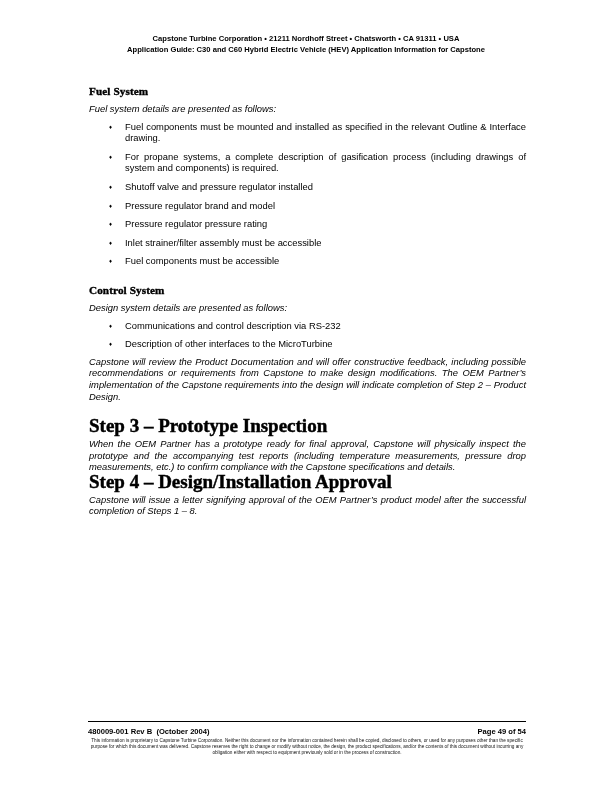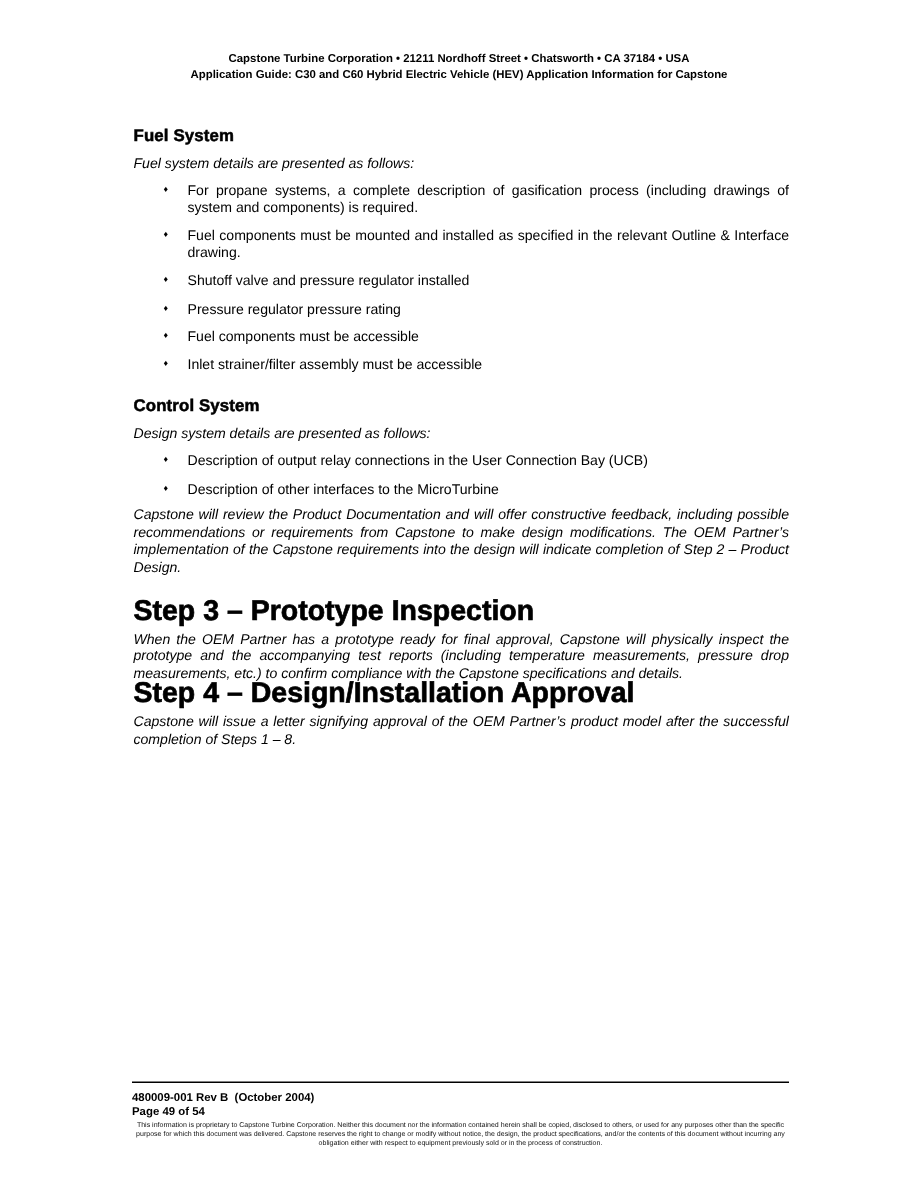--- a/index.html
+++ b/index.html
@@ -1,61 +1,62 @@
 <!DOCTYPE html>
 <html><head>
   <meta charset="utf-8">
   <style>
     html, body { margin: 0; padding: 0; background: #ffffff; }
     body { width: 612px; height: 792px; position: relative; overflow: hidden;
            font-family: "Liberation Sans", sans-serif; color: #000; }
     .page-header { position: absolute; top: 34px; left: 0; width: 612px; text-align: center;
                    font-size: 7.6px; font-weight: bold; line-height: 10.5px; }
     .content { position: absolute; left: 89px; top: 84px; width: 437px; }
-    h2 { font-family: Liberation Sans, sans-serif; font-weight: 900; margin: 0; padding: 0; }
+    h2 { font-family: Liberation Serif, serif; font-weight: 900; margin: 0; padding: 0; }
     h2.sub { font-size: 11.2px; line-height: 14px; letter-spacing: 0.1px; -webkit-text-stroke: 0.35px #000; }
     h2.step { font-size: 19px; line-height: 17px; -webkit-text-stroke: 0.45px #000; }
     p { margin: 0; font-size: 9.4px; line-height: 11.6px; text-align: justify; font-style: italic; }
     ul.bullets { list-style: none; margin: 0; padding: 0 0 0 20px; }
     ul.bullets li { position: relative; padding-left: 16px; font-size: 9.4px; line-height: 11.6px;
                     text-align: justify; margin-top: 7px; }
     ul.bullets li .bullet { position: absolute; left: 0; top: 0; font-size: 6px; line-height: 12px; }
     .footer { position: absolute; left: 88px; top: 721px; width: 438px; border-top: 1px solid #000; }
     .footer-row { display: flex; justify-content: space-between; font-size: 7.6px; font-weight: bold;
-                  margin-top: 5px; line-height: 9px; flex-direction: column; }
+                  margin-top: 5px; line-height: 9px; }
     .footer-note { font-size: 4.7px; line-height: 5.8px; text-align: center; margin-top: 2px; color: #111; }
   </style>
 </head>
 <body>
 
 <div class="page-header">
-  <div>Capstone Turbine Corporation • 21211 Nordhoff Street • Chatsworth • CA 37184 • USA</div>
+  <div>Capstone Turbine Corporation • 21211 Nordhoff Street • Chatsworth • CA 91311 • USA</div>
   <div>Application Guide: C30 and C60 Hybrid Electric Vehicle (HEV) Application Information for Capstone</div>
 </div>
 
 <div class="content">
 
   <section>
     <h2 class="sub">Fuel System</h2>
     <p style="margin-top:5px">Fuel system details are presented as follows:</p>
     <ul class="bullets" style="margin-top:-1px">
+      <li><span class="bullet">♦</span><span>Fuel components must be mounted and installed as specified in the relevant Outline &amp; Interface drawing.</span></li>
       <li><span class="bullet">♦</span><span>For propane systems, a complete description of gasification process (including drawings of system and components) is required.</span></li>
-      <li><span class="bullet">♦</span><span>Fuel components must be mounted and installed as specified in the relevant Outline &amp; Interface drawing.</span></li>
       <li><span class="bullet">♦</span><span>Shutoff valve and pressure regulator installed</span></li>
+      <li><span class="bullet">♦</span><span>Pressure regulator brand and model</span></li>
       <li><span class="bullet">♦</span><span>Pressure regulator pressure rating</span></li>
+      <li><span class="bullet">♦</span><span>Inlet strainer/filter assembly must be accessible</span></li>
       <li><span class="bullet">♦</span><span>Fuel components must be accessible</span></li>
-      <li><span class="bullet">♦</span><span>Inlet strainer/filter assembly must be accessible</span></li>
     </ul>
   </section>
 
   <section style="margin-top:16px">
     <h2 class="sub">Control System</h2>
     <p style="margin-top:5px">Design system details are presented as follows:</p>
     <ul class="bullets" style="margin-top:-1px">
-      <li><span class="bullet">♦</span><span>Description of output relay connections in the User Connection Bay (UCB)</span></li>
+      <li><span class="bullet">♦</span><span>Communications and control description via RS-232</span></li>
       <li><span class="bullet">♦</span><span>Description of other interfaces to the MicroTurbine</span></li>
     </ul>
     <p style="margin-top:6px">Capstone will review the Product Documentation and will offer constructive feedback, including possible recommendations or requirements from Capstone to make design modifications. The OEM Partner’s implementation of the Capstone requirements into the design will indicate completion of Step 2 – Product Design.</p>
   </section>
 
   <section style="margin-top:15px">
     <h2 class="step">Step 3 – Prototype Inspection</h2>
     <p style="margin-top:4px">When the OEM Partner has a prototype ready for final approval, Capstone will physically inspect the prototype and the accompanying test reports (including temperature measurements, pressure drop measurements, etc.) to confirm compliance with the Capstone specifications and details.</p>
   </section>
 

